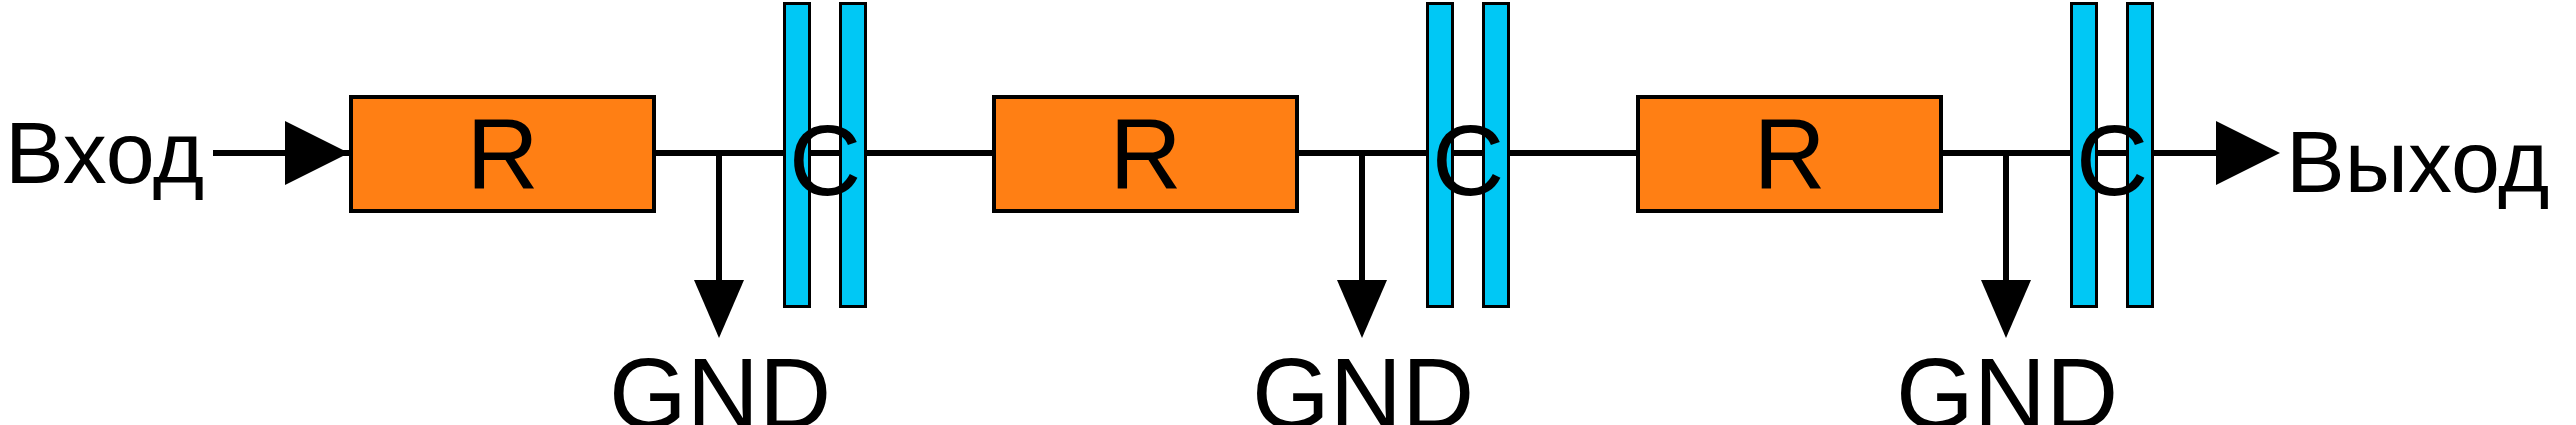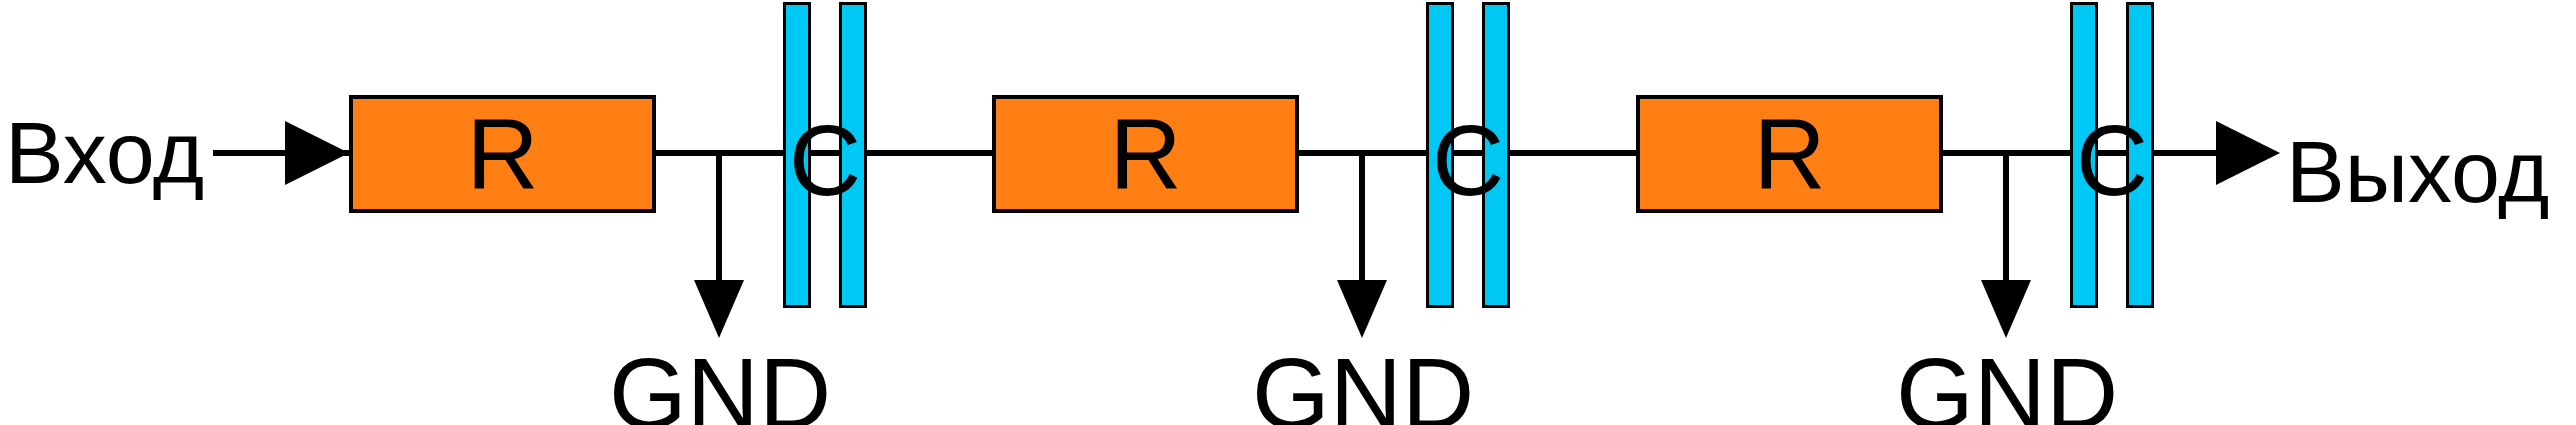--- a/index.html
+++ b/index.html
@@ -35,21 +35,21 @@
   .output-arrowhead { left: 2216px; top: 121px; }
 
   
   .io-label {
     font-size: 88px;
     line-height: 1;
     white-space: nowrap;
     z-index: 5;
   }
   .input-label  { left: 5px;    top: 109px; }
-  .output-label { left: 2286px; top: 128px; }
+  .output-label { left: 2286px; top: 118px; }
 
   
   .stage { top: 0; width: 644px; height: 426px; z-index: 2; }
   .stage.s0 { left: 349px; }
   .stage.s1 { left: 992px; }
   .stage.s2 { left: 1636px; }
 
   .resistor {
     left: 0; top: 95px;
     width: 307px; height: 118px;

